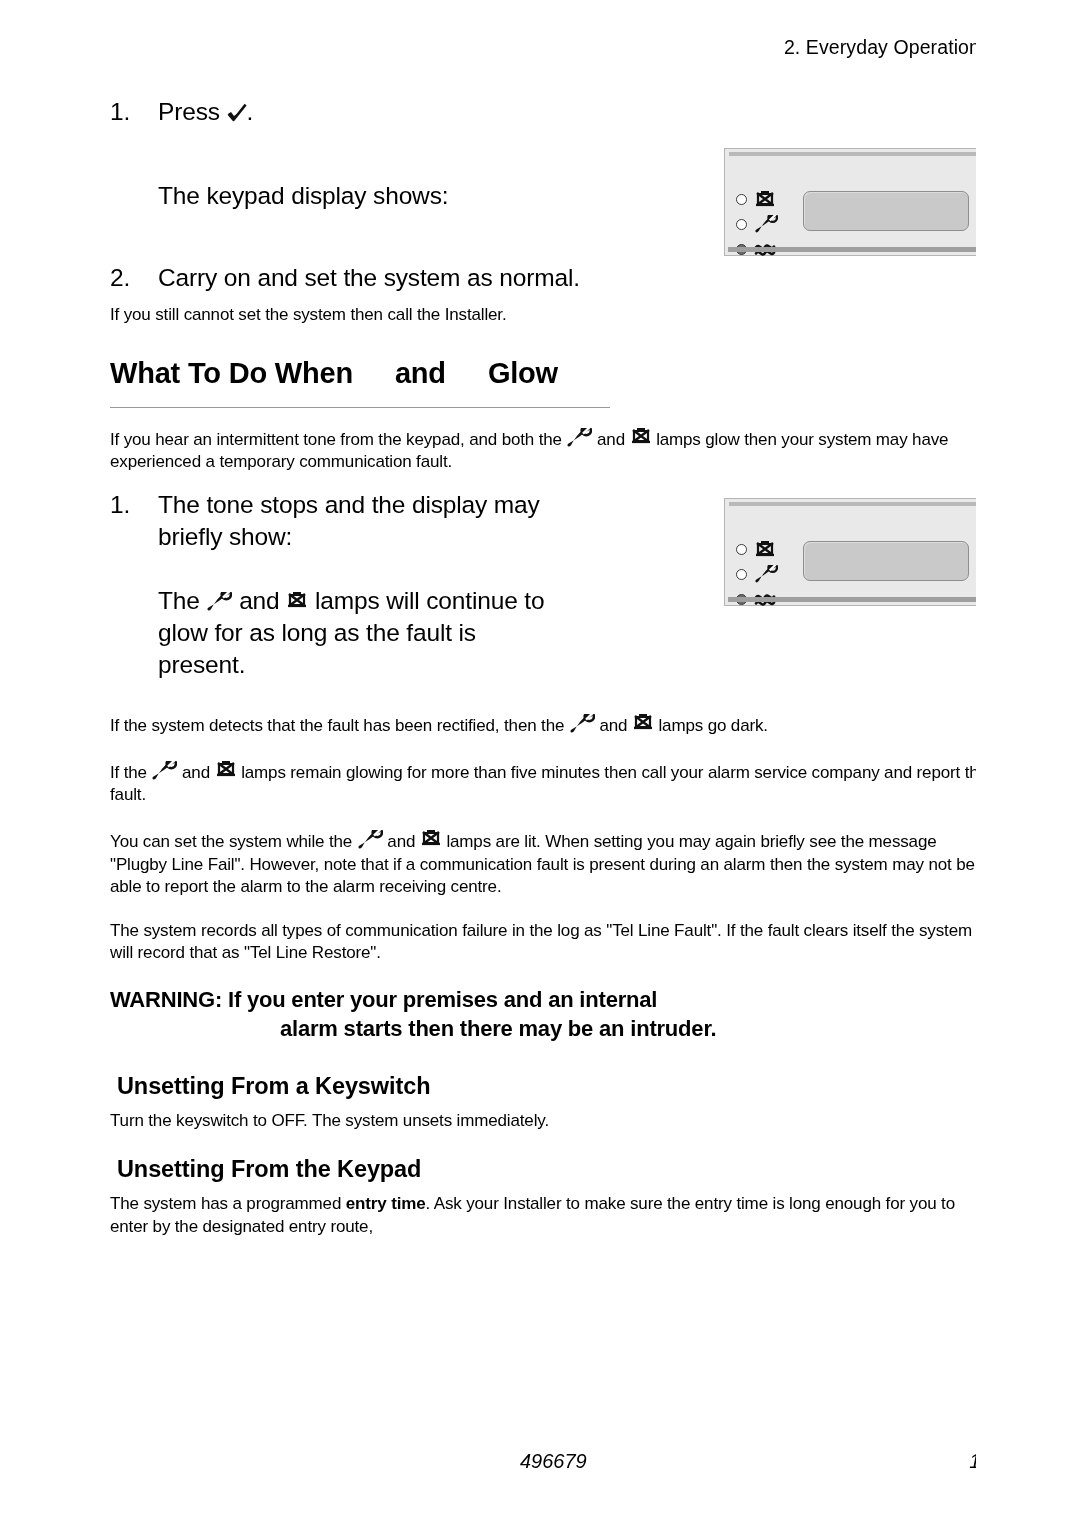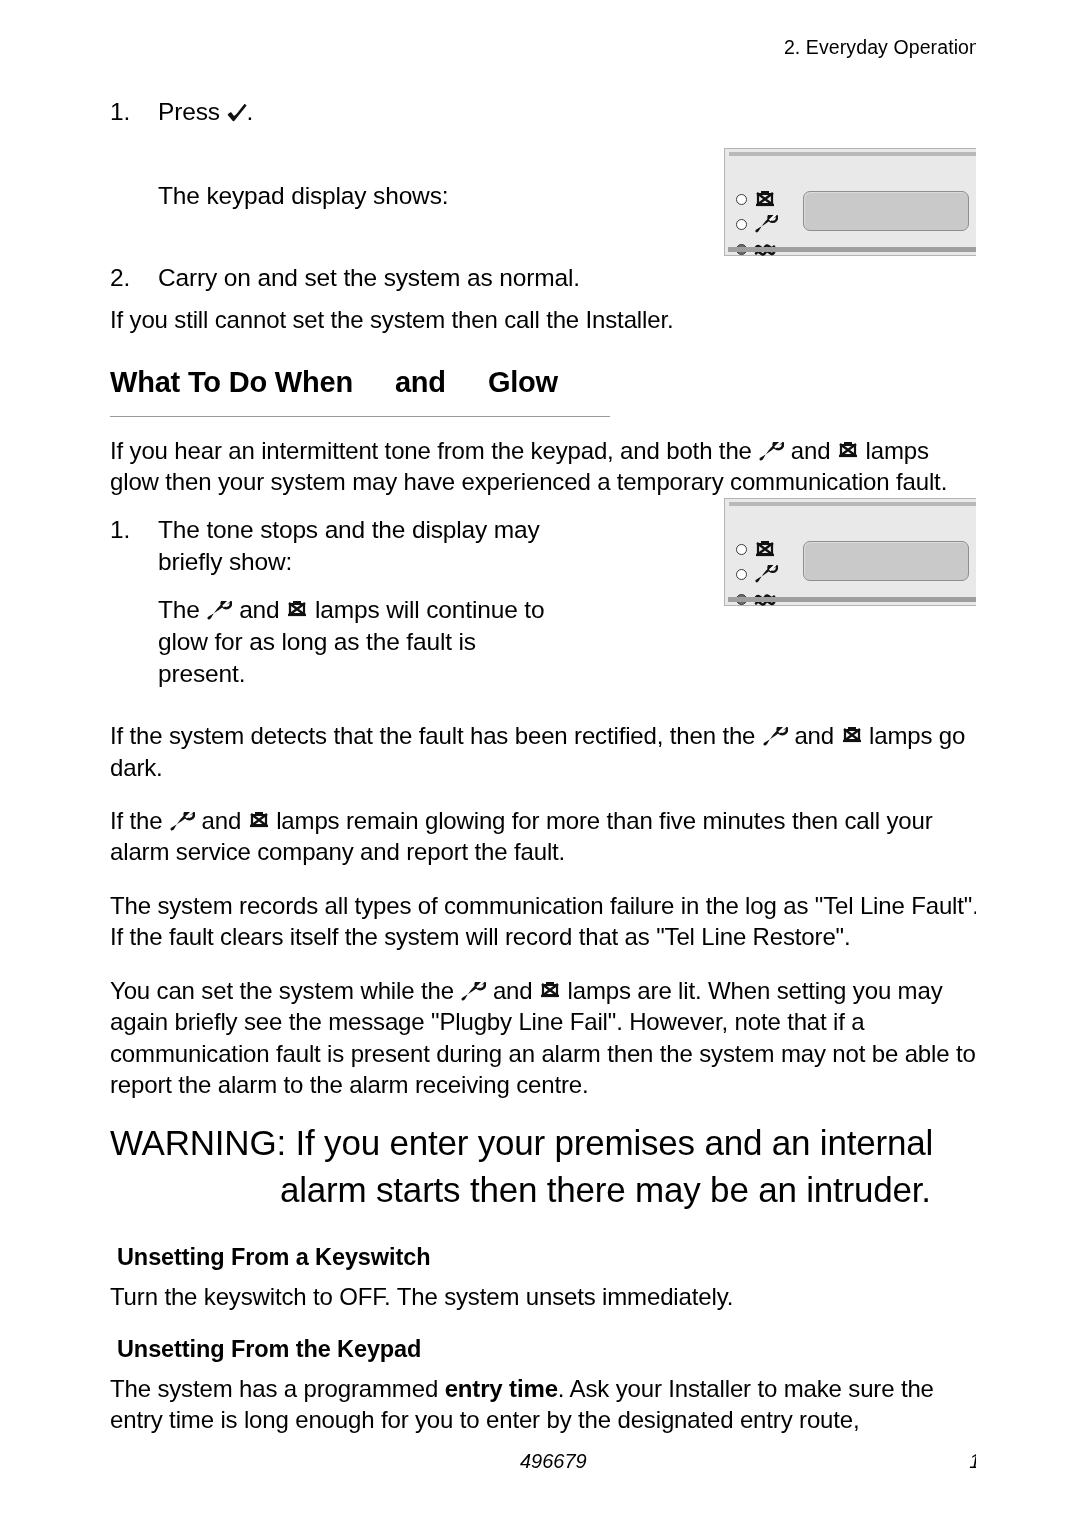--- a/index.html
+++ b/index.html
@@ -37,21 +37,21 @@
 
   
   .content {
     position: absolute;
     left: 110px;
     top: 96px;
     width: 880px;
   }
 
   .para {
-    font-size: 24px;
+    font-size: 17px;
     line-height: 1.31;
     margin: 0 0 12px 0;
     letter-spacing: -0.15px;
   }
 
   
   .numitem {
     position: relative;
     padding-left: 48px;
     font-size: 24.5px;
@@ -84,22 +84,22 @@
   h2.section-heading.wide { width: 485px; }
 
   h3.sub-heading {
     font-size: 23.5px;
     font-weight: bold;
     margin: 24px 0 10px 7px;
     letter-spacing: -0.1px;
   }
 
   .warning {
-    font-size: 35px;
-    font-weight: normal;
+    font-size: 22px;
+    font-weight: bold;
     line-height: 1.33;
     margin: 20px 0 4px 0;
     letter-spacing: -0.2px;
   }
   .warning .line2 {
     display: block;
     padding-left: 170px;
   }
 
   
@@ -347,21 +347,21 @@
           <path d="M7 2 H15" stroke="#111" stroke-width="2"></path>
         </svg>
       </span> <span>lamps glow then your system may have experienced a temporary communication fault.</span></p>
 
     <div class="numitem" style="margin-top:16px; width:540px;">
       <span class="num">1.</span>
     </div>
 
     <div class="sub-indent" style="margin-top:0; width:400px;">The tone stops and the display may briefly show:</div>
 
-    <div class="sub-indent" style="margin-top:16px; width:400px;"><span>The</span>
+    <div class="sub-indent" style="margin-top:32px; width:400px;"><span>The</span>
       <span class="icon-inline ic-wrench">
         <svg viewBox="0 0 26 19" width="26" height="19" aria-hidden="true">
           <path d="M22.5 2.4 L17.6 5.0 L15.3 3.6 L15.9 -0.2 L20.8 -1.0 L24.5 0.6 Z" fill="#111"></path>
           <path d="M18.2 4.6 C15.5 7.2 10.6 11.0 3.4 15.0 C1.6 16.0 0.9 17.2 2.0 18.2
                    C3.1 19.2 4.4 18.3 5.4 16.6 C9.2 9.6 13.2 5.2 16.2 2.6 Z" fill="#111"></path>
           <circle cx="20.3" cy="2.6" r="4.6" fill="none" stroke="#111" stroke-width="2.6"></circle>
           <path d="M23.6 -0.8 L17.0 5.6" stroke="#fff" stroke-width="2.4"></path>
         </svg>
       </span> <span>and</span>
       <span class="icon-inline ic-bellx">
@@ -404,41 +404,41 @@
       </span> <span>and</span>
       <span class="icon-inline ic-bellx">
         <svg viewBox="0 0 22 19" width="22" height="19" aria-hidden="true">
           <path d="M4 4 H18 V14 H4 Z" fill="none" stroke="#111" stroke-width="2.2"></path>
           <path d="M3 3 L19 15 M19 3 L3 15" stroke="#111" stroke-width="2.4"></path>
           <path d="M2 15 H20" stroke="#111" stroke-width="2.2"></path>
           <path d="M7 2 H15" stroke="#111" stroke-width="2"></path>
         </svg>
       </span> <span>lamps remain glowing for more than five minutes then call your alarm service company and report the fault.</span></p>
 
-    <p class="para" style="margin-top:22px; width:880px;">The system records all types of communication failure in the log as "Tel Line Fault". If the fault clears itself the system will record that as "Tel Line Restore".</p>
-
     <p class="para" style="margin-top:22px; width:880px;"><span>You can set the system while the</span>
       <span class="icon-inline ic-wrench">
         <svg viewBox="0 0 26 19" width="26" height="19" aria-hidden="true">
           <path d="M22.5 2.4 L17.6 5.0 L15.3 3.6 L15.9 -0.2 L20.8 -1.0 L24.5 0.6 Z" fill="#111"></path>
           <path d="M18.2 4.6 C15.5 7.2 10.6 11.0 3.4 15.0 C1.6 16.0 0.9 17.2 2.0 18.2
                    C3.1 19.2 4.4 18.3 5.4 16.6 C9.2 9.6 13.2 5.2 16.2 2.6 Z" fill="#111"></path>
           <circle cx="20.3" cy="2.6" r="4.6" fill="none" stroke="#111" stroke-width="2.6"></circle>
           <path d="M23.6 -0.8 L17.0 5.6" stroke="#fff" stroke-width="2.4"></path>
         </svg>
       </span> <span>and</span>
       <span class="icon-inline ic-bellx">
         <svg viewBox="0 0 22 19" width="22" height="19" aria-hidden="true">
           <path d="M4 4 H18 V14 H4 Z" fill="none" stroke="#111" stroke-width="2.2"></path>
           <path d="M3 3 L19 15 M19 3 L3 15" stroke="#111" stroke-width="2.4"></path>
           <path d="M2 15 H20" stroke="#111" stroke-width="2.2"></path>
           <path d="M7 2 H15" stroke="#111" stroke-width="2"></path>
         </svg>
       </span> <span>lamps are lit. When setting you may again briefly see the message "Plugby Line Fail". However, note that if a communication fault is present during an alarm then the system may not be able to report the alarm to the alarm receiving centre.</span></p>
 
+    <p class="para" style="margin-top:22px; width:880px;">The system records all types of communication failure in the log as "Tel Line Fault". If the fault clears itself the system will record that as "Tel Line Restore".</p>
+
 
     <div class="warning">
       <span>WARNING: If you enter your premises and an internal</span>
       <span class="line2">alarm starts then there may be an intruder.</span>
     </div>
 
     <h3 class="sub-heading" style="margin-top:30px;">Unsetting From a Keyswitch</h3>
 
     <p class="para">Turn the keyswitch to OFF. The system unsets immediately.</p>
 

